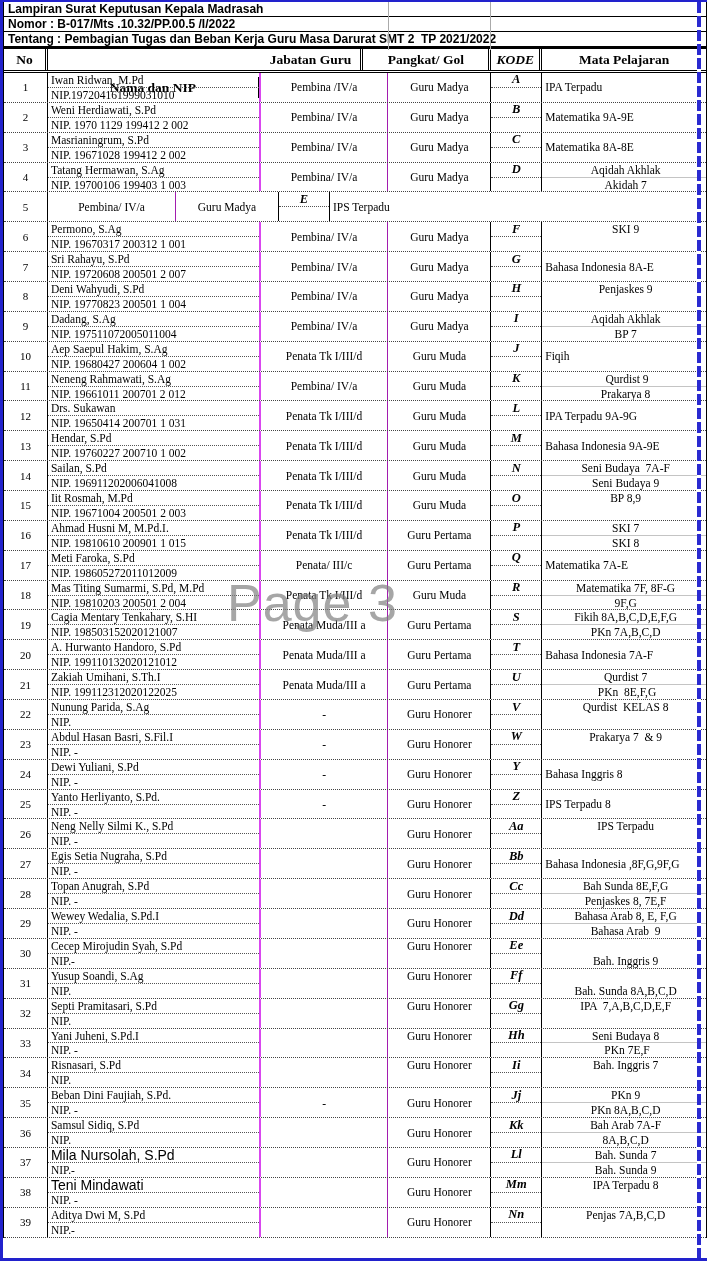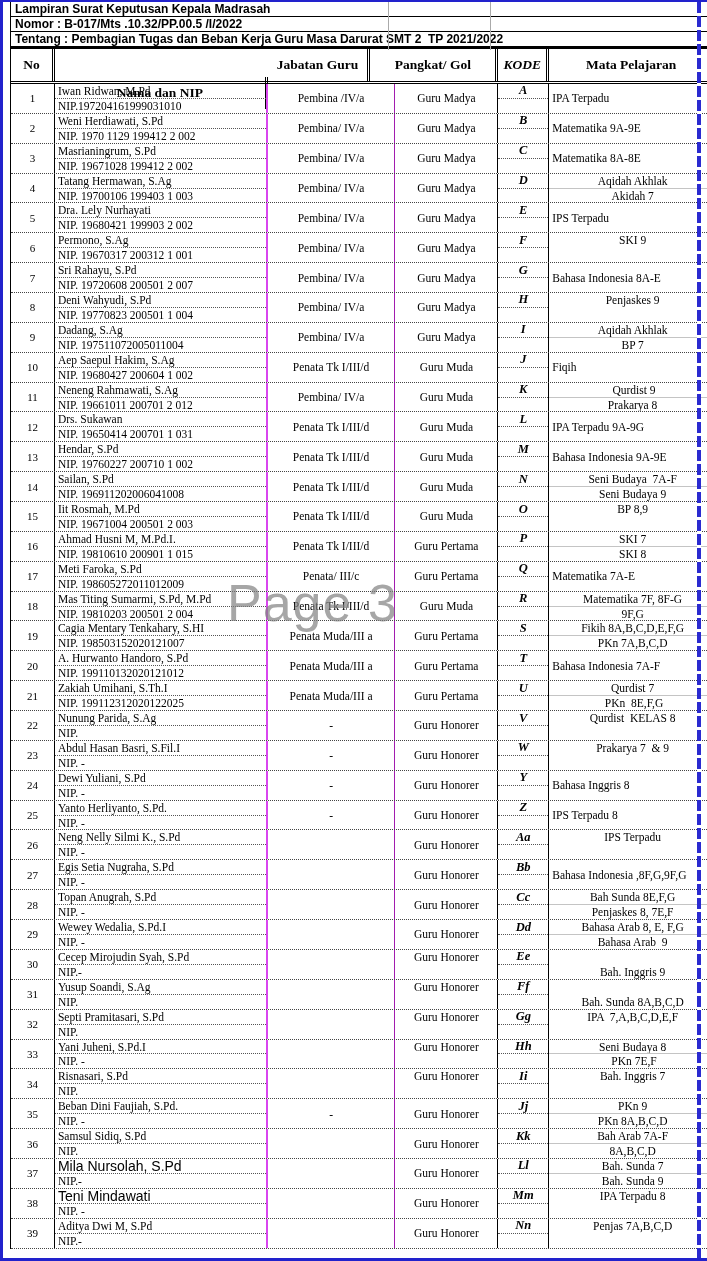--- a/index.html
+++ b/index.html
@@ -7,38 +7,37 @@
   .page {
     position: relative;
     width: 707px; height: 1261px;
     background: #fff;
     border-left: 3px solid #2222cc;
     border-top: 2px solid #2222cc;
     border-bottom: 3px solid #2222cc;
     overflow: hidden;
     font-family: "Liberation Serif", serif;
     color: #000;
-    padding-left: 7px;
   }
   .inner { border-left: 1px solid #000; border-right: 1px solid #000; width: 704px; }
   
   .title-line {
     height: 15px; line-height: 14px;
     padding-left: 4px;
     font-family: "Liberation Sans", sans-serif;
     font-weight: bold; font-size: 12px;
     border-bottom: 1px solid #000;
     white-space: pre; overflow: hidden;
   }
   
   .hv { position:absolute; top:0; width:1px; height:48px; background:#aaa; z-index:3; }
   .hv1 { left: 385px; } .hv2 { left: 487px; }
   
   .thead {
-    display: flex; height: 37px;
+    display: flex; height: 26px;
     border-top: 2px solid #000;
     border-bottom: 3px double #000;
     font-weight: bold; font-size: 13.5px;
   }
   .th {
     display:flex; align-items:center; justify-content:center;
     border-right: 3px double #000; height:100%;
     white-space: pre; overflow:hidden;
   }
   .th:last-child { border-right: none; }
@@ -154,24 +153,20 @@
           <div class="cell c-kode">
             <div class="kode-top">D</div>
           </div>
           <div class="cell c-mata">
             <div class="m-line sep">Aqidah Akhlak</div>
             <div class="m-line">Akidah 7</div>
           </div>
         </div>
         <div class="row">
           <div class="cell c-no">5</div>
-          <div class="cell c-nama">
-            <div class="line name">Dra. Lely Nurhayati</div>
-            <div class="line">NIP. 19680421 199903 2 002</div>
-          </div>
           <div class="cell c-pang">Pembina/ IV/a</div>
           <div class="cell c-jab">Guru Madya</div>
           <div class="cell c-kode">
             <div class="kode-top">E</div>
           </div>
           <div class="cell c-mata">
             <div class="m-center">IPS Terpadu</div>
           </div>
         </div>
         <div class="row">

